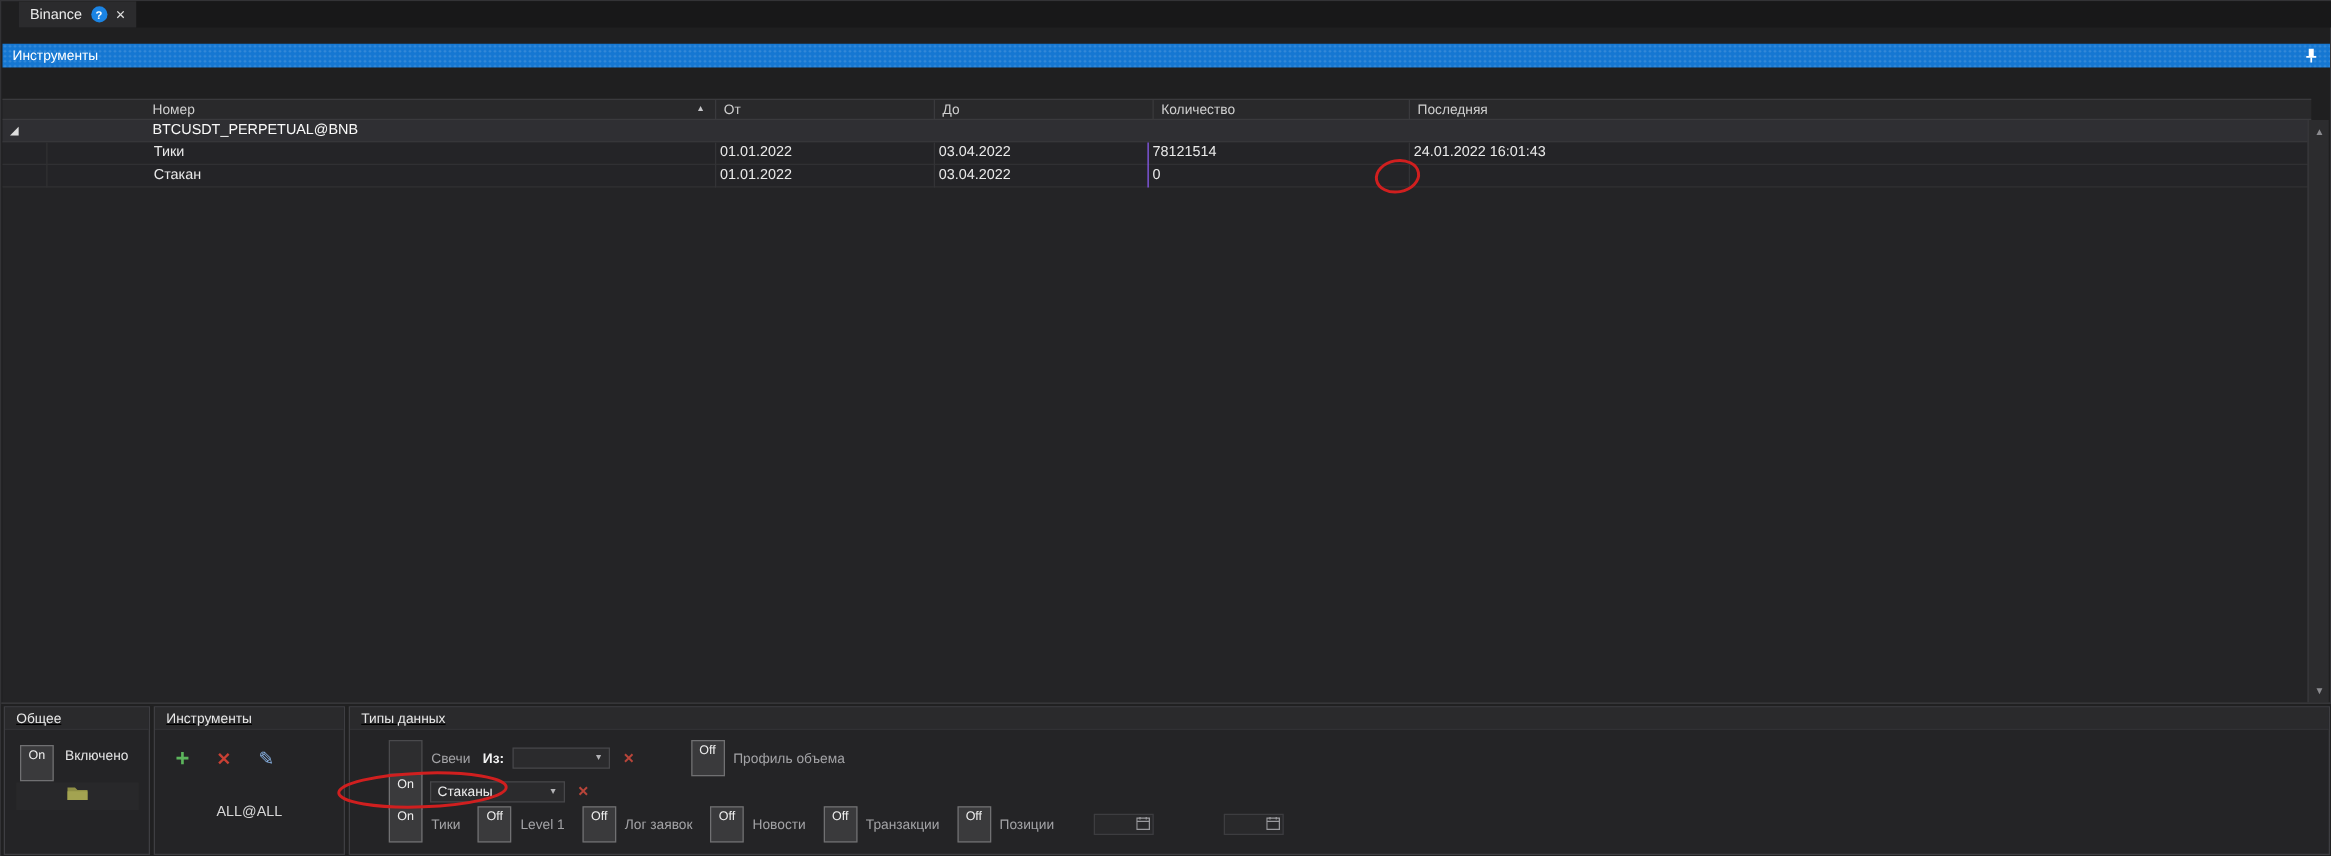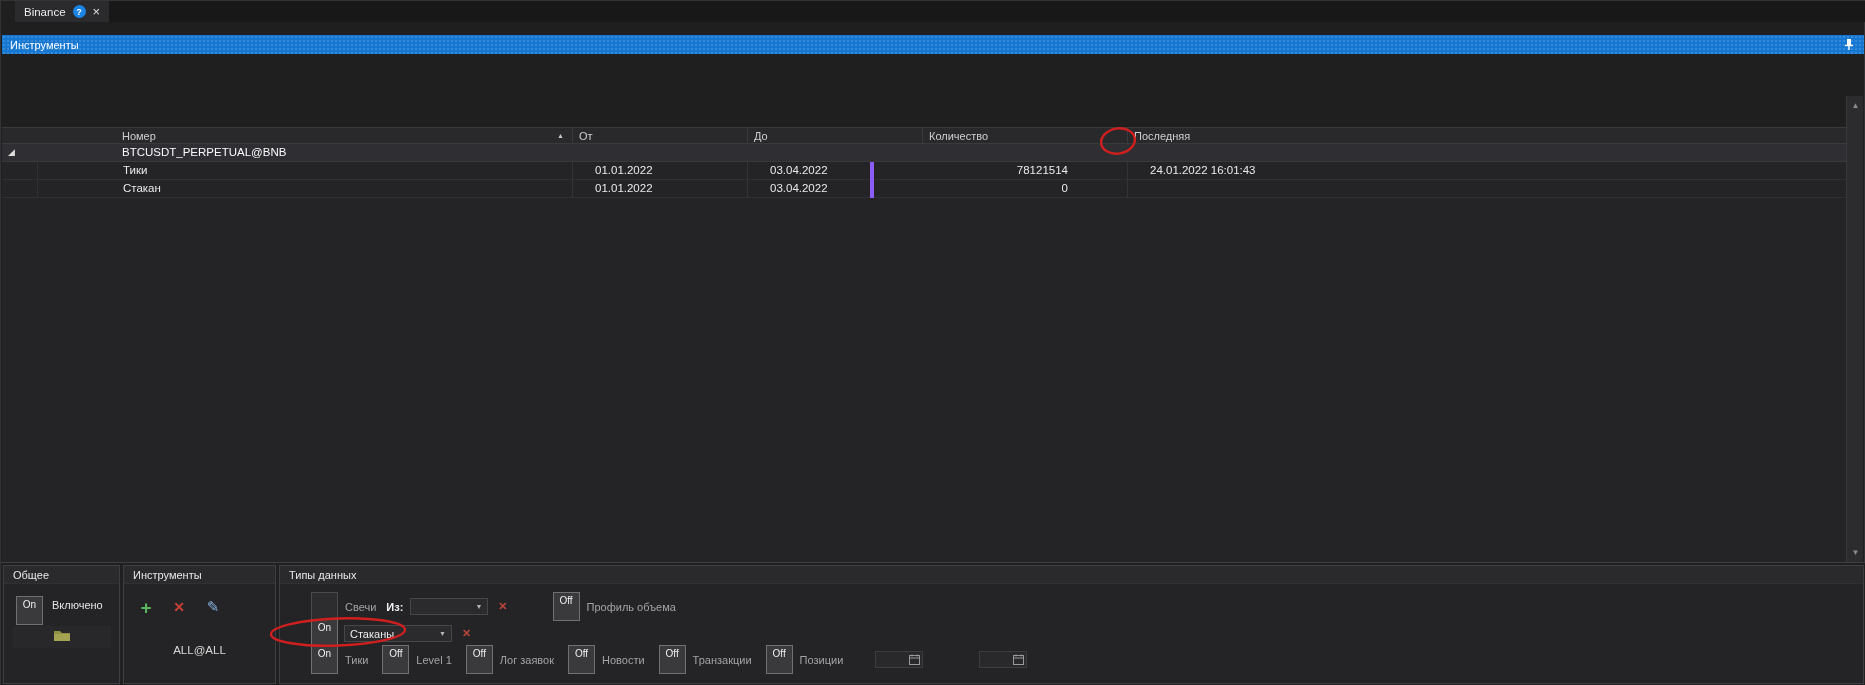--- a/index.html
+++ b/index.html
@@ -21,56 +21,56 @@
                   color:#fff; font-size:11px; display:flex; align-items:center; padding-left:8px; }
   .pin-icon { position:absolute; right:9px; top:3px; }
 
   
   .toolbar { position:absolute; left:1px; top:53px; width:1862px; height:25px; background:#1f1f20; }
   .search { position:absolute; right:8px; top:4px; width:184px; height:17px; background:#39393b;
             border:1px solid #4b4b4e; color:#cfcfcf; font-size:11px; padding:0 5px; outline:none; }
   .search::placeholder { color:#9a9a9a; }
 
   
-  .table { position:absolute; left:1px; top:78px; width:1847px; height:483px; background:#242426;margin-top:48px; }
+  .table { position:absolute; left:1px; top:78px; width:1847px; height:483px; background:#242426; }
   .thead { position:relative; height:17px; background:#29292b; border-top:1px solid #3a3a3d;
            border-bottom:1px solid #3a3a3d; font-size:11px; color:#cfcfcf; }
   .hc { position:absolute; top:0; height:17px; line-height:16px; padding-left:6px; overflow:hidden; }
   .hc1 { left:0; width:570px; padding-left:120px; }
   .hc2 { left:570px; width:175px; border-left:1px solid #3a3a3d; }
   .hc3 { left:745px; width:175px; border-left:1px solid #3a3a3d; }
   .hc4 { left:920px; width:205px; border-left:1px solid #3a3a3d; }
   .hc5 { left:1125px; width:722px; border-left:1px solid #3a3a3d; }
   .sort-arrow { position:absolute; left:555px; top:4px; font-size:7px; color:#c6c6c9; }
 
   .group-row { position:relative; height:18px; background:#2f2f33; border-bottom:1px solid #3a3a3d;
                font-size:11.5px; color:#fafafa; }
   .expander { position:absolute; left:6px; top:4px; font-size:9px; color:#dddddd; line-height:9px; cursor:default; }
   .group-label { position:absolute; left:120px; top:2px; }
 
   .trow { position:relative; height:18px; background:#242427; border-bottom:1px solid #303033;
           font-size:11.5px; color:#e9e9e9; }
-  .tc { position:absolute; top:0; height:18px; line-height:17px; padding-left:22px; overflow:hidden; }
+  .tc { position:absolute; top:0; height:18px; line-height:17px; padding-left:3px; overflow:hidden; }
   .c1 { left:35px;  width:535px; padding-left:85px; border-left:1px solid #303033; }
   .c2 { left:570px; width:175px; border-left:1px solid #333336; }
   .c3 { left:745px; width:175px; border-left:1px solid #333336; }
-  .c4 { left:868px; width:205px; border-left:4px solid #8b5cf6; text-align:right; padding-right:7px; }
+  .c4 { left:916px; width:205px; border-left:1px solid #8b5cf6; text-align:left; padding-right:7px; }
   .c5 { left:1125px; width:722px; border-left:1px solid #333336; }
 
   
   .vscroll { position:absolute; right:1px; top:95px; width:17px; height:466px; background:#2c2c2e;
              border-left:1px solid #39393c; }
   .scroll-arrow { position:absolute; left:0; width:17px; height:15px; color:#8b8b8f; font-size:8px;
                   display:flex; align-items:center; justify-content:center; cursor:default; }
   .sa-up { top:2px; } .sa-down { bottom:2px; }
 
   
   .bottom { position:absolute; left:0; top:561px; width:1865px; height:124px; background:#202021;
             border-top:1px solid #3e3e42; }
-  .gbox { position:absolute; top:2px; height:119px; border:1px solid #3e3e42; background:#242426; }
+  .gbox { position:absolute; top:2px; height:119px; border:1px solid #3e3e42; background:#242426;text-decoration:underline; }
   .gtitle { height:18px; line-height:18px; padding:0 9px; font-size:11px; color:#e8e8e8;
             background:#2a2a2c; border-bottom:1px solid #313134; }
   .box-general { left:2px; width:117px; }
   .box-instruments { left:122px; width:153px; }
   .box-datatypes { left:278px; width:1585px; }
 
   .btn-toggle { display:inline-block; width:27px; height:29px; line-height:15px; text-align:center;
                 background:#3a3a3c; border:1px solid #707072; color:#efefef; font-size:10px; cursor:default; }
   .btn-toggle.dim { background:#2d2d2f; border-color:#4a4a4d; color:#8d8d90; }
   .lbl { font-size:11px; color:#a3a3a6; }

